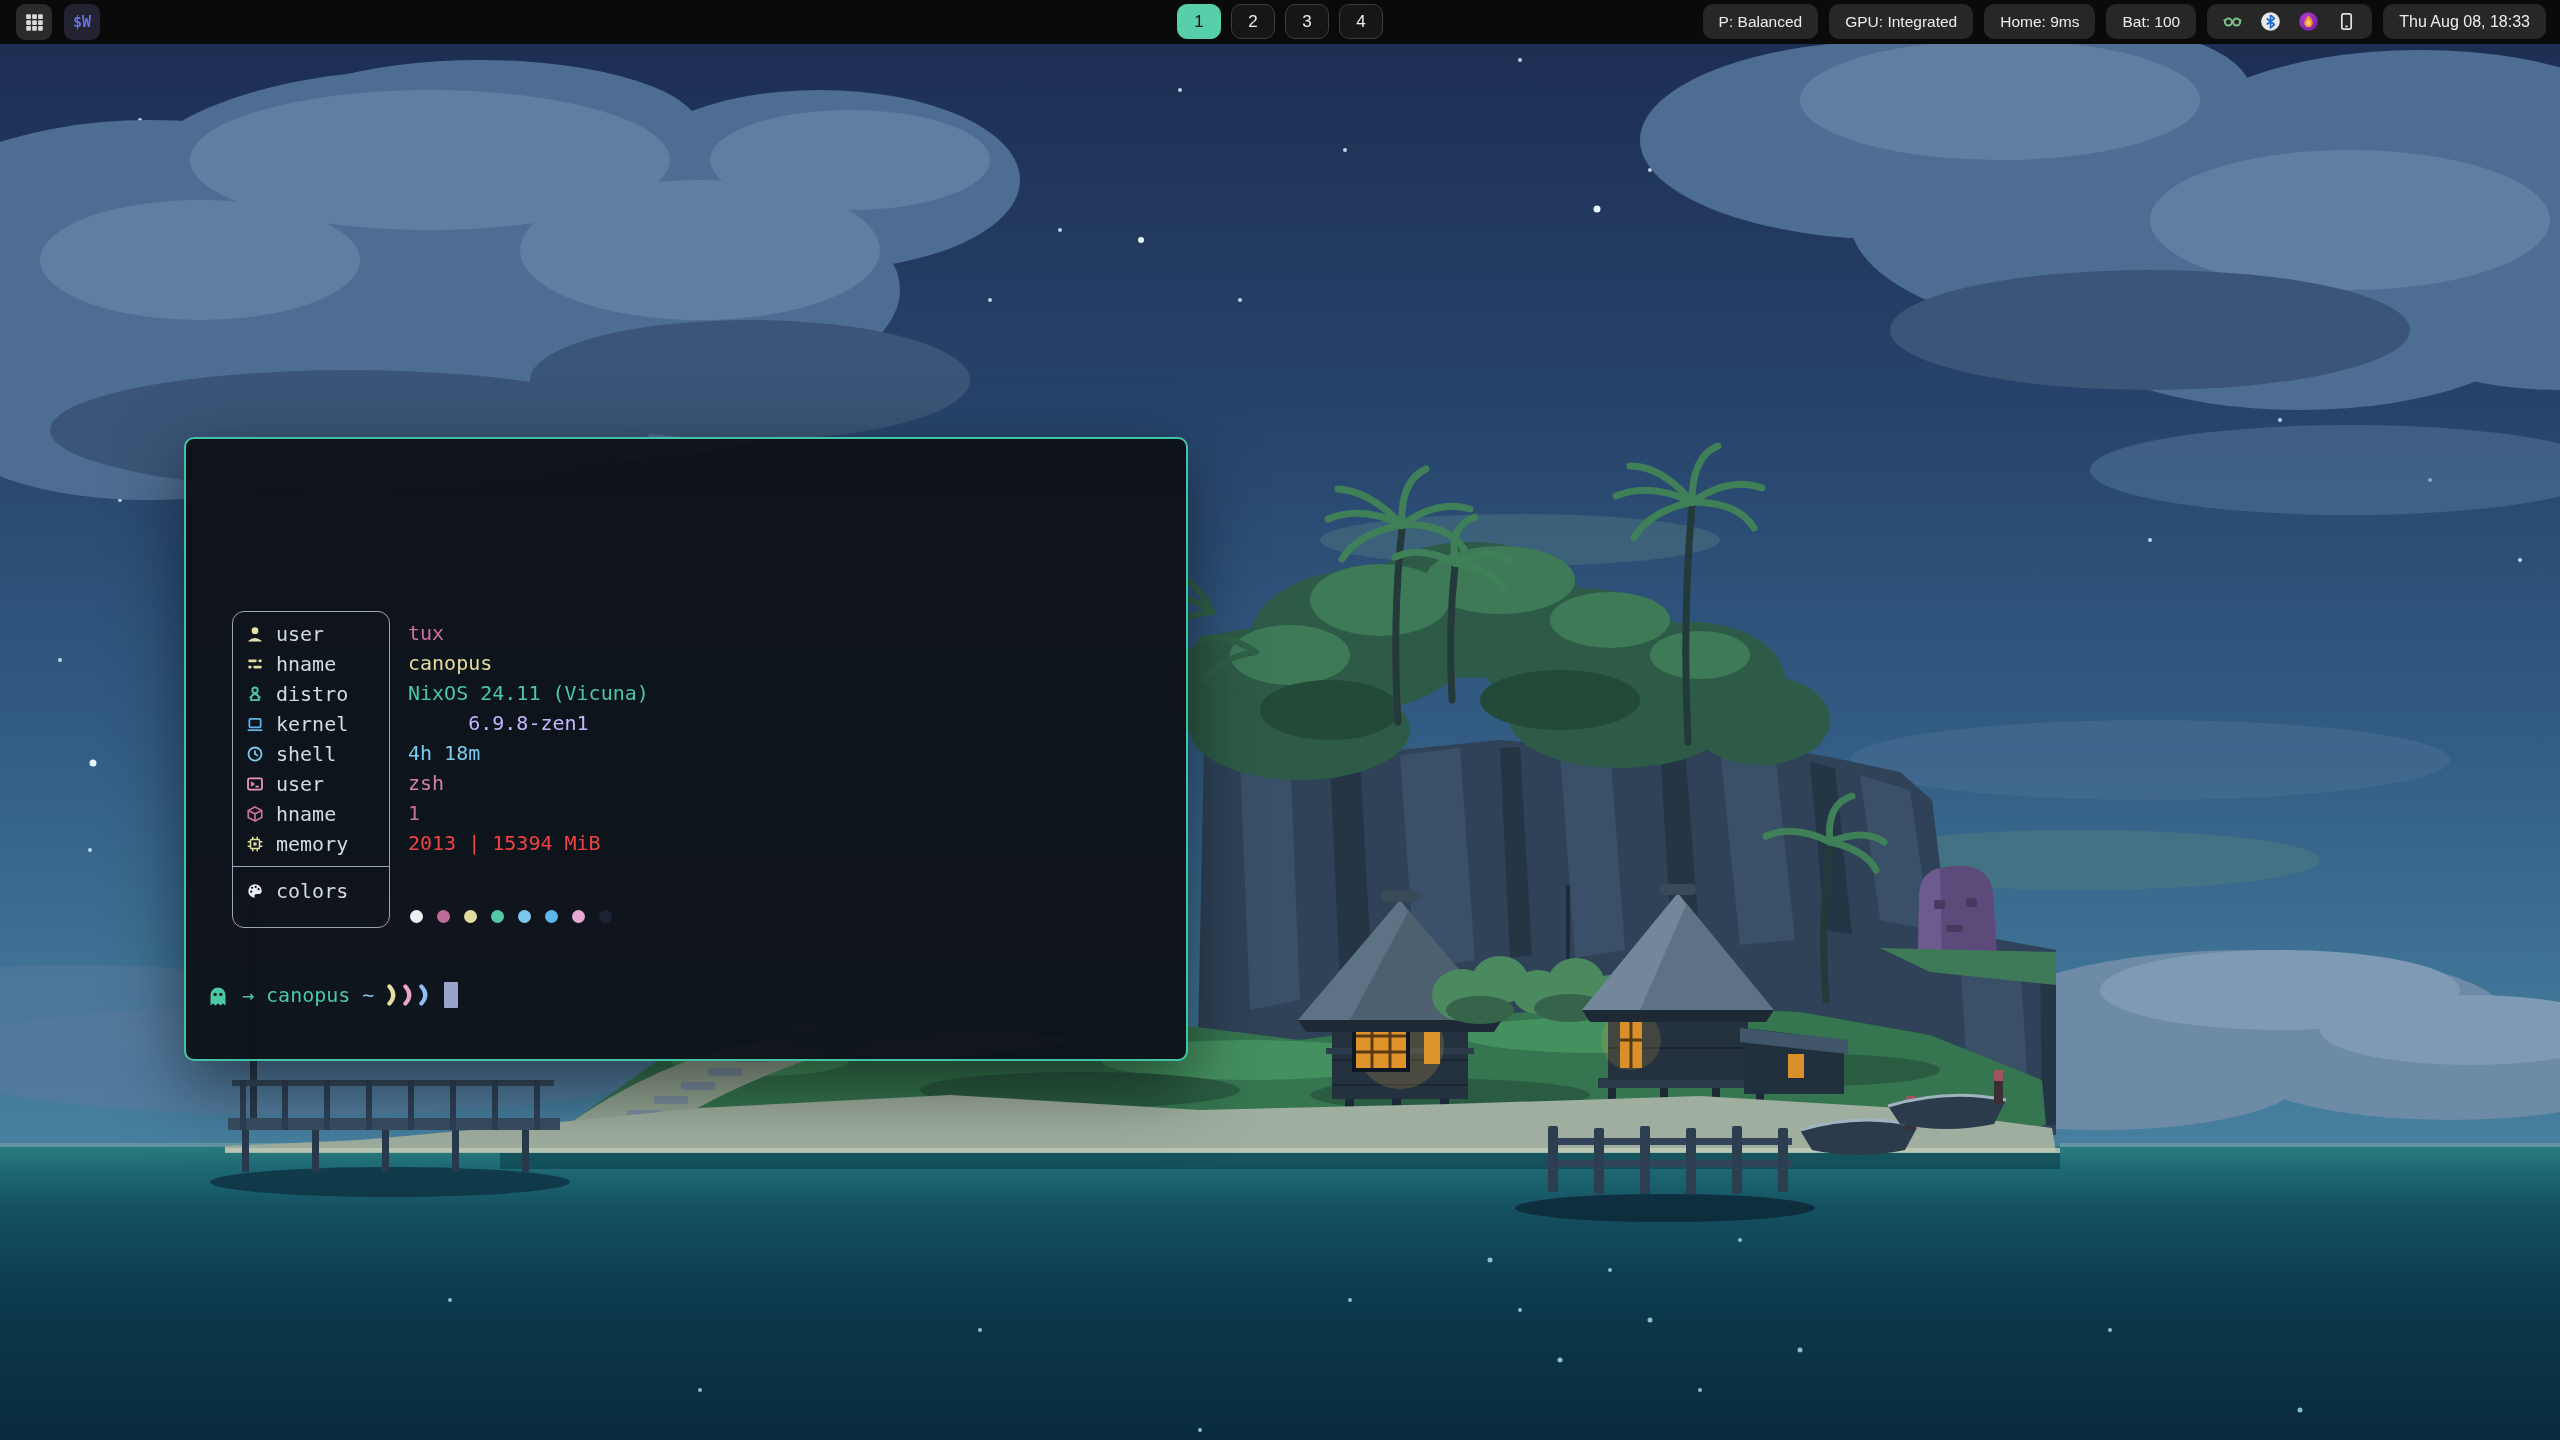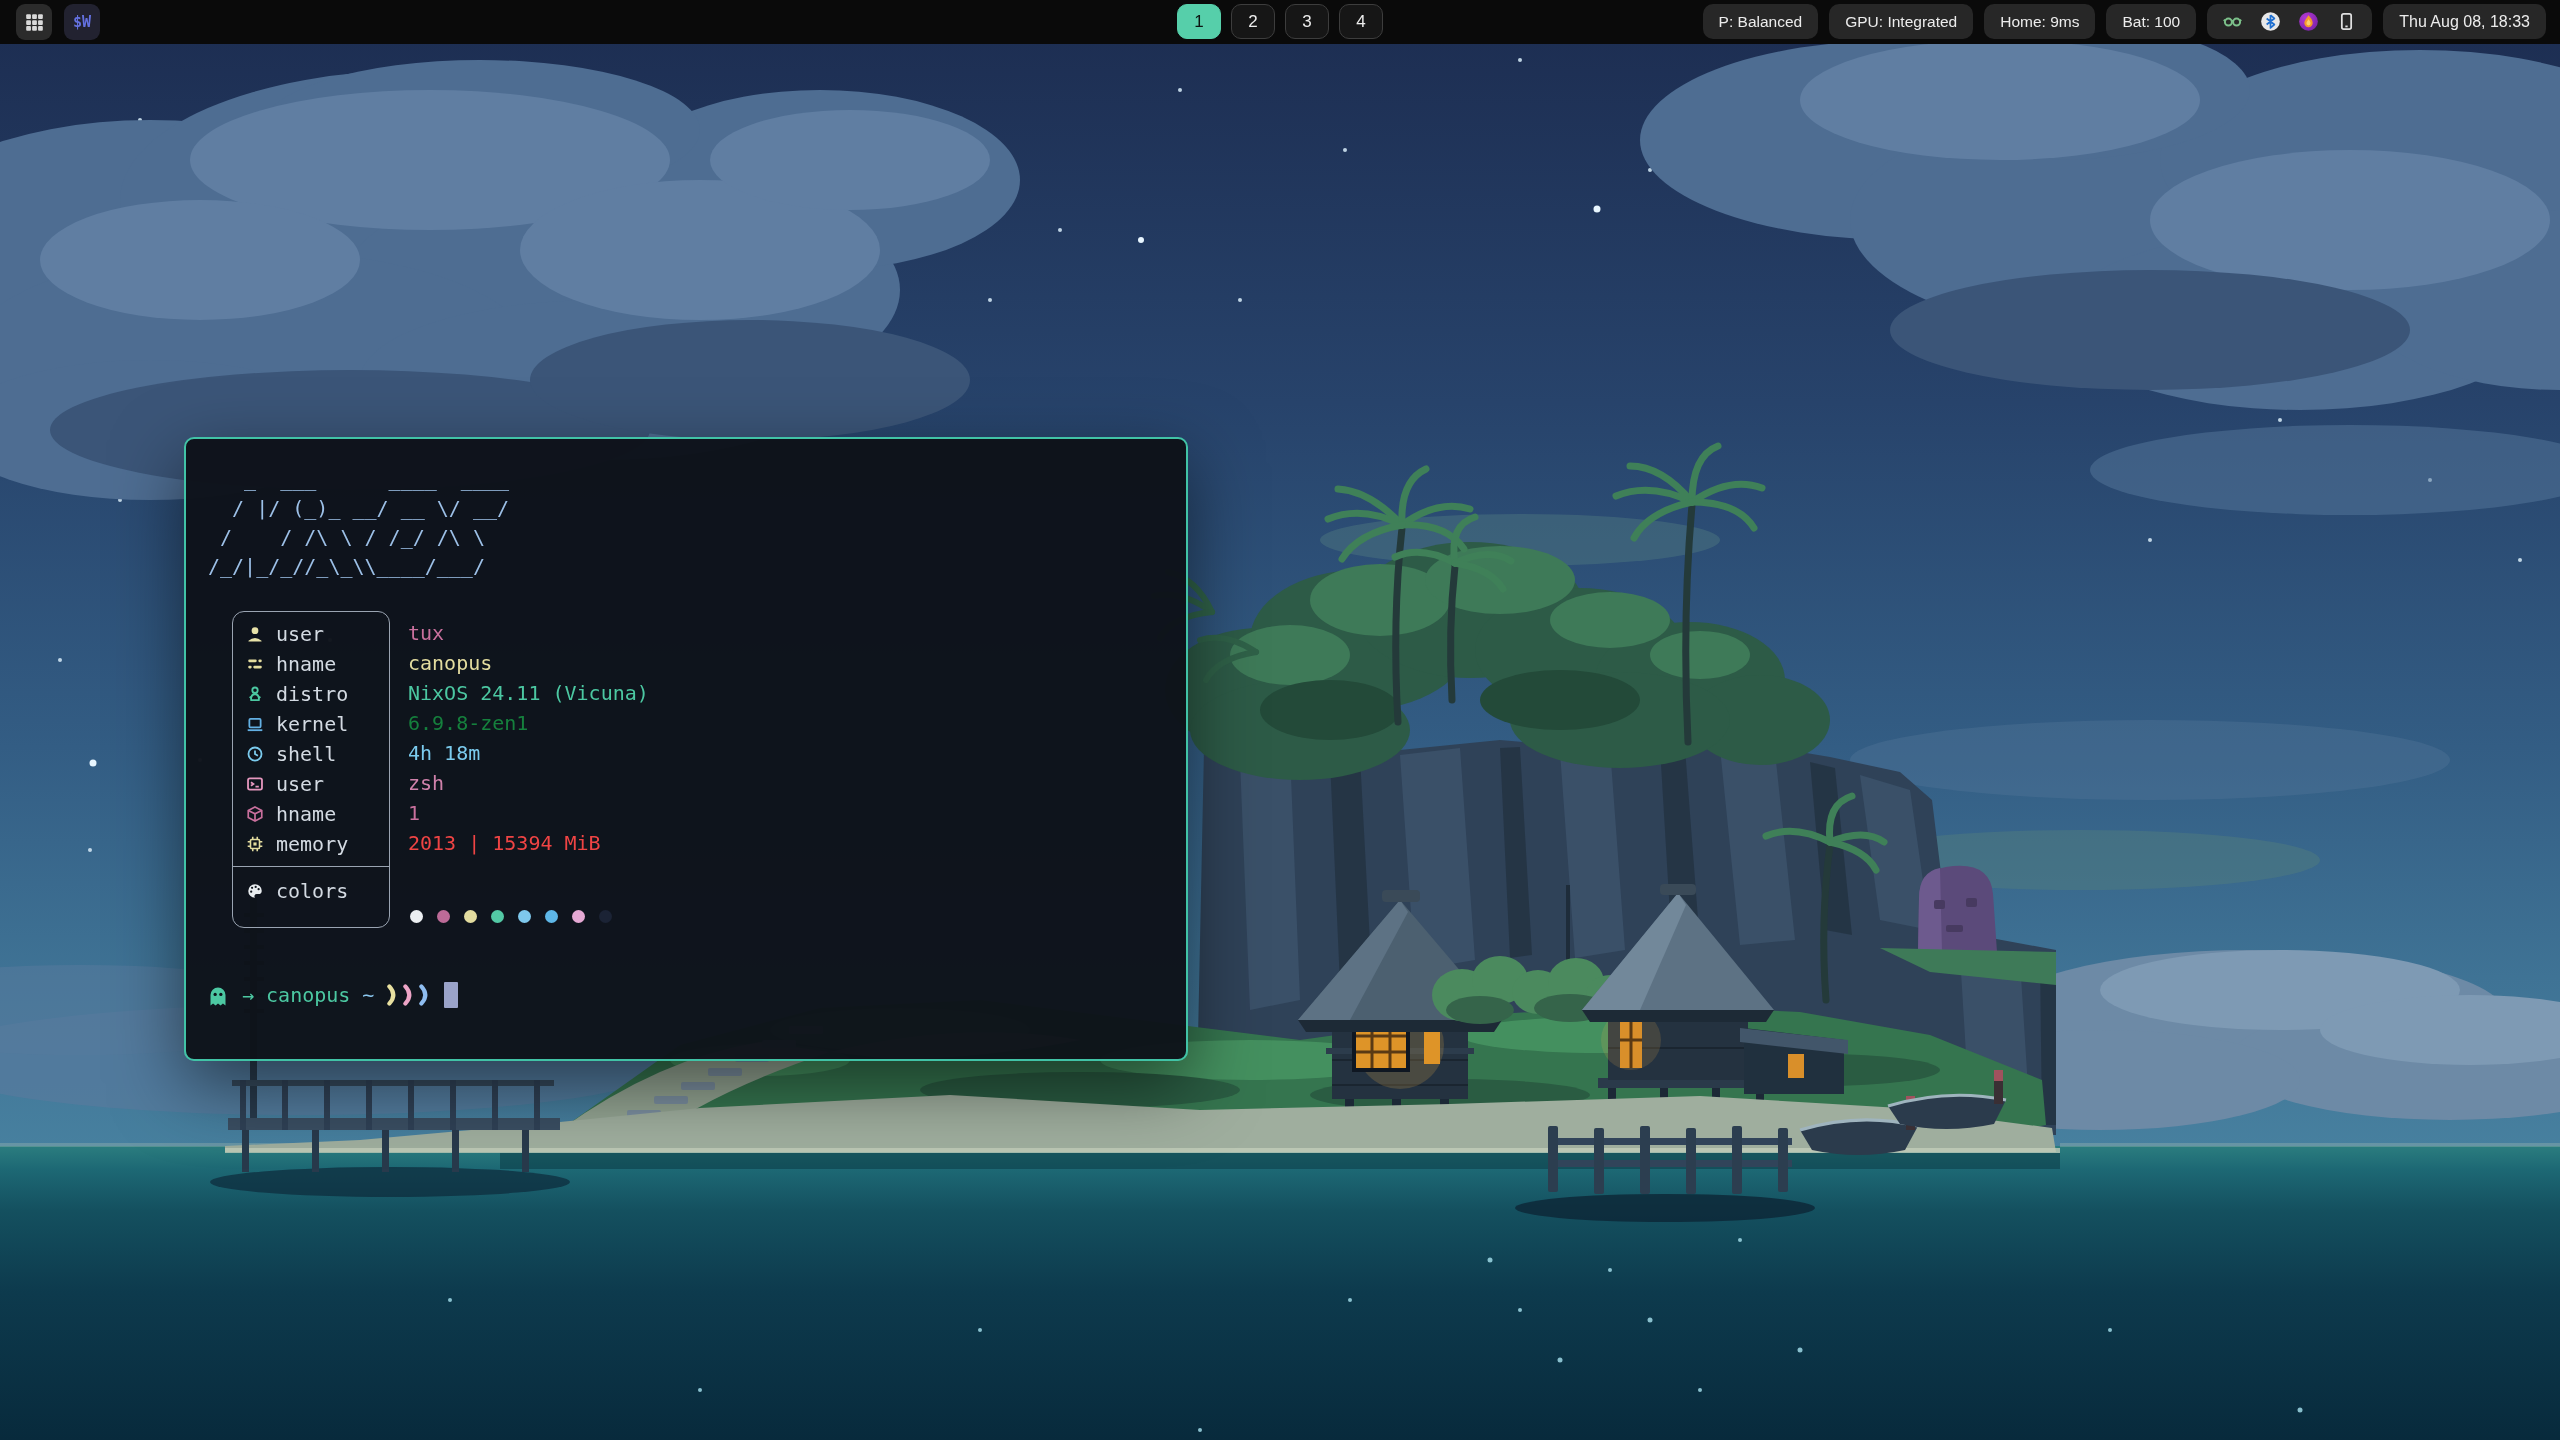--- a/index.html
+++ b/index.html
@@ -490,24 +490,20 @@
         <svg width="21" height="21" viewBox="0 0 18 18" fill="none" stroke="#e0e0e0" stroke-width="1.5">
           <rect x="5" y="2.5" width="8" height="13" rx="1.6"></rect>
             <path d="M8,13.2 H10"></path>
         </svg>
       </div>
       <div class="pill clock">Thu Aug 08, 18:33</div>
     </div>
   </header>
 
   <section class="terminal">
-    <pre class="ascii">   _  ___      ____  ____
-  / |/ (_)_ __/ __ \/ __/
- /    / /\ \ / /_/ /\ \
-/_/|_/_//_\_\\____/___/</pre>
 
     <div class="fetch-box">
       <div class="frow">
         <span class="ficon" style="color: rgb(232, 226, 168);">
           <svg width="18" height="18" viewBox="0 0 16 16" fill="currentColor">
               <circle cx="8" cy="5" r="3"></circle>
               <path d="M2.2,14 Q8,9 13.8,14 L13.8,14.6 L2.2,14.6 Z"></path>
             </svg>
         </span>
           <span class="flabel">user</span>
@@ -593,21 +589,21 @@
             </svg>
         </span>
           <span class="flabel">colors</span>
       </div>
     </div>
 
     <div class="fetch-vals">
       <div class="fval" style="color: rgb(201, 112, 157);">tux</div>
       <div class="fval" style="color: rgb(227, 220, 159);">canopus</div>
       <div class="fval" style="color: rgb(76, 200, 162);">NixOS 24.11 (Vicuna)</div>
-      <div class="fval" style="color: #15803d;">6.9.8-zen1</div>
+      <div class="fval" style="color: #c4b5fd; text-align: center;">6.9.8-zen1</div>
       <div class="fval" style="color: rgb(123, 203, 238);">4h 18m</div>
       <div class="fval" style="color: rgb(207, 129, 170);">zsh</div>
       <div class="fval" style="color: rgb(201, 112, 157);">1</div>
       <div class="fval" style="color: #ef4444;">2013 | 15394 MiB</div>
     </div>
 
     <div class="palette-row">
       <span class="dot" style="background: rgb(236, 239, 242);"></span>
       <span class="dot" style="background: rgb(189, 107, 152);"></span>
       <span class="dot" style="background: rgb(227, 220, 159);"></span>

